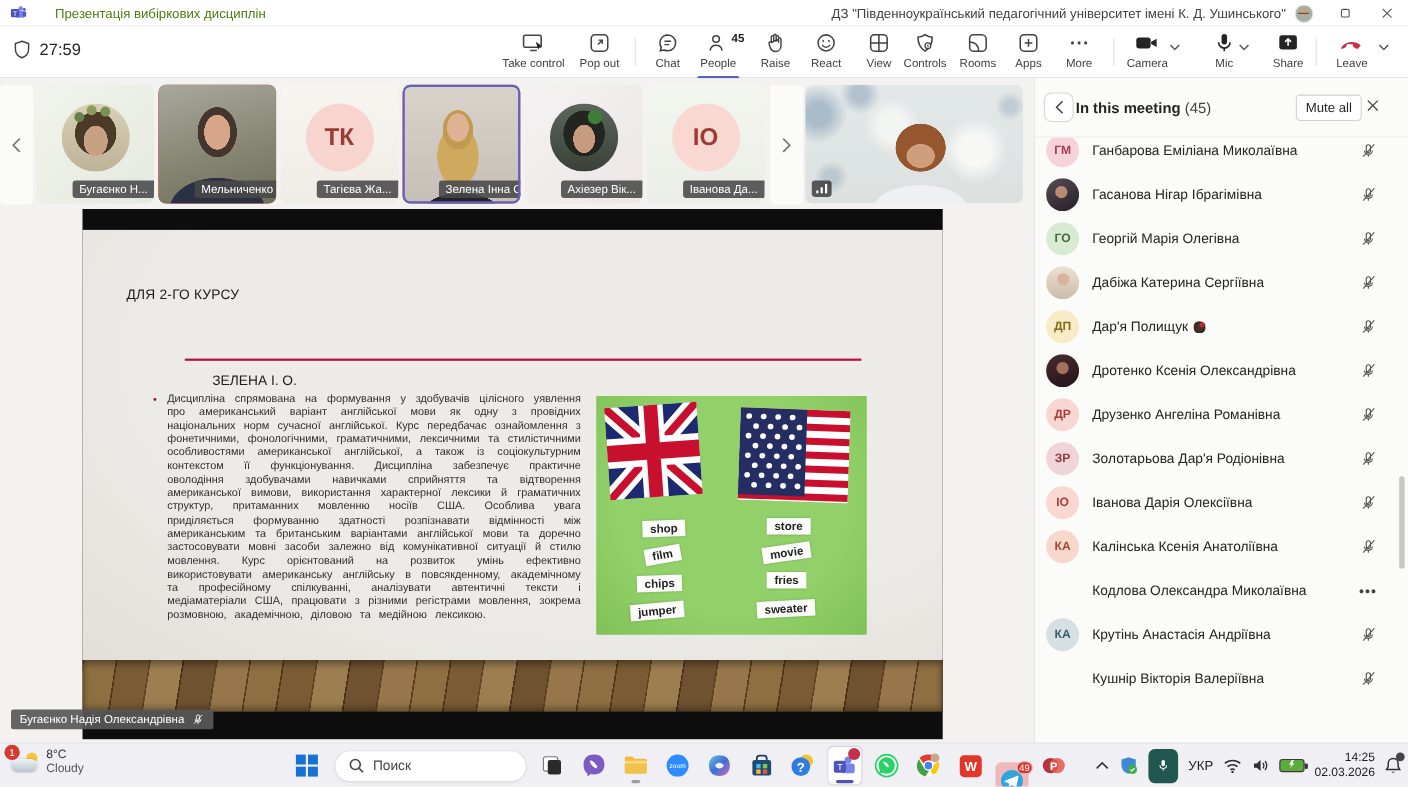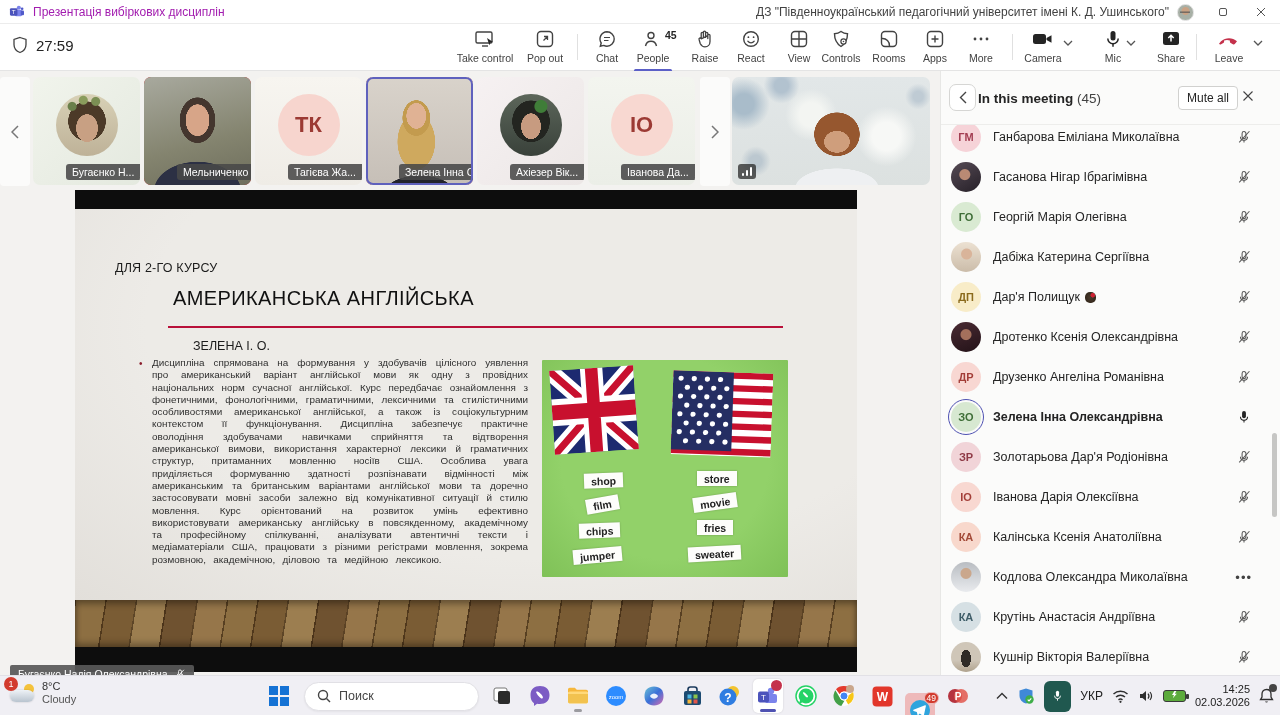--- a/index.html
+++ b/index.html
@@ -1,20 +1,20 @@
 <!DOCTYPE html>
 <html><head>
 <meta charset="utf-8">
 <style>
 *{margin:0;padding:0;box-sizing:border-box;}
 html,body{width:1280px;height:715px;overflow:hidden;font-family:"Liberation Sans",sans-serif;background:#f4f3f1;}
 #app{position:relative;width:1280px;height:715px;}
 
 .titlebar{position:absolute;left:0;top:0;width:1280px;height:24px;background:#fff;border-bottom:1px solid #ececec;display:flex;align-items:center;}
-.tb-title{font-size:12px;color:#a21caf;margin-left:9px;}
+.tb-title{font-size:12px;color:#4d7c0f;margin-left:26px;}
 .tb-center{position:absolute;left:756px;top:0;height:24px;display:flex;align-items:center;font-size:12px;color:#424242;}
 .tb-avatar{width:17px;height:17px;border-radius:50%;margin-left:8px;background:radial-gradient(circle at 50% 40%,#c9a284 3.5px,#a8b0a6 4.5px);border:1px solid #ddd;}
 .winbtns{position:absolute;right:0;top:0;height:24px;display:flex;}
 .winbtn{width:38px;height:24px;display:flex;align-items:center;justify-content:center;color:#555;font-size:11px;}
 
 .toolbar{position:absolute;left:0;top:24px;width:1280px;height:47px;background:#fff;border-bottom:1px solid #e4e4e4;}
 .timer{position:absolute;left:12px;top:12px;display:flex;align-items:center;gap:8px;color:#242424;font-size:15px;}
 .tbtn{position:absolute;top:3px;height:42px;width:46px;display:flex;flex-direction:column;align-items:center;justify-content:flex-start;color:#424242;text-align:right;}
 .tbtn .ic{height:24px;display:flex;align-items:center;justify-content:center;position:relative;}
 .tbtn .lbl{font-size:10.5px;margin-top:1px;color:#424242;white-space:nowrap;}
@@ -86,21 +86,21 @@
 .ssub{position:absolute;left:118px;top:130px;font-size:12.5px;color:#1c1c1c;}
 .sbullet{position:absolute;left:64px;top:149px;color:#8a1c2c;font-size:10px;}
 .sbody{position:absolute;left:77px;top:148px;width:376px;font-size:9.9px;line-height:12.3px;color:#2f2f2f;text-align:justify;word-spacing:4.5px;}
 .flagsimg{position:absolute;left:467px;top:151px;width:246px;height:217px;background:radial-gradient(ellipse at 50% 45%,#92d169 0 60%,#7fc157 100%);border-radius:1px;}
 .flag{position:absolute;}
 .wordslip{position:absolute;background:#fdfdfb;color:#222;font-size:10.5px;font-weight:bold;padding:1.5px 7px;box-shadow:0 0 2px rgba(0,0,0,.25);}
 .wood{position:absolute;left:0;top:410px;width:782px;height:47px;background:
  repeating-linear-gradient(99deg,rgba(52,32,12,.6) 0 1.5px,transparent 1.5px 30px),
  repeating-linear-gradient(99deg,#8d6f42 0 30px,#7a5c34 30px 60px,#9c7e50 60px 90px,#6f5230 90px 120px,#96764a 120px 150px);
  box-shadow:inset 0 4px 6px rgba(0,0,0,.35), inset 0 -4px 6px rgba(0,0,0,.3);}
-.presenter{position:absolute;left:10px;top:574px;background:rgba(88,88,88,.92);color:#fff;font-size:10.5px;padding:3px 8px;border-radius:2px;display:flex;align-items:center;gap:6px;margin-top:20px;}
+.presenter{position:absolute;left:10px;top:574px;background:rgba(88,88,88,.92);color:#fff;font-size:10.5px;padding:3px 8px;border-radius:2px;display:flex;align-items:center;gap:6px;}
 
 .sidebar{position:absolute;left:940px;top:0;width:340px;height:604px;background:#fbfbfa;border-left:1px solid #e7e7e5;overflow:hidden;}
 .sb-head{position:absolute;left:0;top:0;width:100%;height:54px;background:#fbfbfa;z-index:3;border-bottom:1px solid #ededeb;}
 .backbtn{position:absolute;left:8px;top:13px;width:27px;height:27px;border:1px solid #d6d6d4;border-radius:7px;background:#fff;display:flex;align-items:center;justify-content:center;color:#444;font-size:13px;}
 .sb-title{position:absolute;left:37px;top:20px;font-size:13.5px;color:#242424;font-weight:bold;}
 .sb-count{font-weight:normal;color:#424242;}
 .muteall{position:absolute;left:237px;top:15px;border:1px solid #d1d1cf;border-radius:4px;background:#fff;font-size:12px;color:#242424;padding:4px 8px;}
 .sb-close{position:absolute;left:301px;top:19px;color:#424242;font-size:14px;width:18px;text-align:center;}
 .plist{position:absolute;left:0;top:46px;width:100%;}
 .prow{position:relative;height:40px;display:flex;align-items:center;padding-left:10px;}
@@ -452,21 +452,20 @@
       <div class="signal">
           <i style="height:3px;"></i>
           <i style="height:6px;"></i>
           <i style="height:9px;"></i>
         </div>
     </div>
 
     <div class="share">
       <div class="slide">
         <div class="kicker">ДЛЯ 2-ГО КУРСУ</div>
-        <div class="stitle">АМЕРИКАНСЬКА АНГЛІЙСЬКА</div>
         <div class="redline"></div>
         <div class="ssub">ЗЕЛЕНА І. О.</div>
         <div class="sbullet">•</div>
         <div class="sbody">Дисципліна спрямована на формування у здобувачів цілісного уявлення про американський варіант англійської мови як одну з провідних національних норм сучасної англійської. Курс передбачає ознайомлення з фонетичними, фонологічними, граматичними, лексичними та стилістичними особливостями американської англійської, а також із соціокультурним контекстом її функціонування. Дисципліна забезпечує практичне оволодіння здобувачами навичками сприйняття та відтворення американської вимови, використання характерної лексики й граматичних структур, притаманних мовленню носіїв США. Особлива увага приділяється формуванню здатності розпізнавати відмінності між американським та британським варіантами англійської мови та доречно застосовувати мовні засоби залежно від комунікативної ситуації й стилю мовлення. Курс орієнтований на розвиток умінь ефективно використовувати американську англійську в повсякденному, академічному та професійному спілкуванні, аналізувати автентичні тексти і медіаматеріали США, працювати з різними регістрами мовлення, зокрема розмовною, академічною, діловою та медійною лексикою.</div>
         <div class="flagsimg">
           <svg class="flag" style="left:10px;top:8px;transform:rotate(-4deg);" width="84" height="84" viewBox="0 0 60 50" preserveAspectRatio="none">
             <rect width="60" height="50" fill="#1d2a70"></rect>
             <path d="M0 0l60 50M60 0L0 50" stroke="#fff" stroke-width="11"></path>
             <path d="M0 0l60 50M60 0L0 50" stroke="#c8102e" stroke-width="4.5"></path>
             <path d="M30 0v50M0 25h60" stroke="#fff" stroke-width="16"></path>
@@ -645,35 +644,20 @@
 
             <div class="pright">
               <svg width="16" height="16" viewBox="0 0 20 20">
                 <path d="M10 3.2a2.4 2.4 0 0 1 2.4 2.4v4.2a2.4 2.4 0 0 1-4.8 0V5.6A2.4 2.4 0 0 1 10 3.2z" fill="none" stroke="#565656" stroke-width="1.3"></path>
                 <path d="M5.6 9.8a4.4 4.4 0 0 0 8.8 0M10 14.2v2.6" fill="none" stroke="#565656" stroke-width="1.3"></path>
                 <line x1="4" y1="16.8" x2="16.8" y2="2.8" stroke="#565656" stroke-width="1.3"></line>
               </svg>
 
             </div>
           </div>
-          <div class="prow speaking">
-            <div class="pav" style="background: rgb(215, 232, 209); color: rgb(63, 110, 56);">
-              <span>ЗО</span>
-            </div>
-            <div class="pname">Зелена Інна Олександрівна</div>
-
-            <div class="pright">
-
-              <svg width="16" height="16" viewBox="0 0 20 20">
-                <rect x="7.6" y="2.5" width="4.8" height="9" rx="2.4" fill="#242424"></rect>
-                <path d="M5.6 9.8a4.4 4.4 0 0 0 8.8 0M10 14.2v2.6" fill="none" stroke="#242424" stroke-width="1.3"></path>
-              </svg>
-
-            </div>
-          </div>
           <div class="prow">
             <div class="pav" style="background: rgb(241, 212, 216); color: rgb(143, 58, 70);">
               <span>ЗР</span>
             </div>
             <div class="pname">Золотарьова Дар'я Родіонівна</div>
 
             <div class="pright">
               <svg width="16" height="16" viewBox="0 0 20 20">
                 <path d="M10 3.2a2.4 2.4 0 0 1 2.4 2.4v4.2a2.4 2.4 0 0 1-4.8 0V5.6A2.4 2.4 0 0 1 10 3.2z" fill="none" stroke="#565656" stroke-width="1.3"></path>
                 <path d="M5.6 9.8a4.4 4.4 0 0 0 8.8 0M10 14.2v2.6" fill="none" stroke="#565656" stroke-width="1.3"></path>

